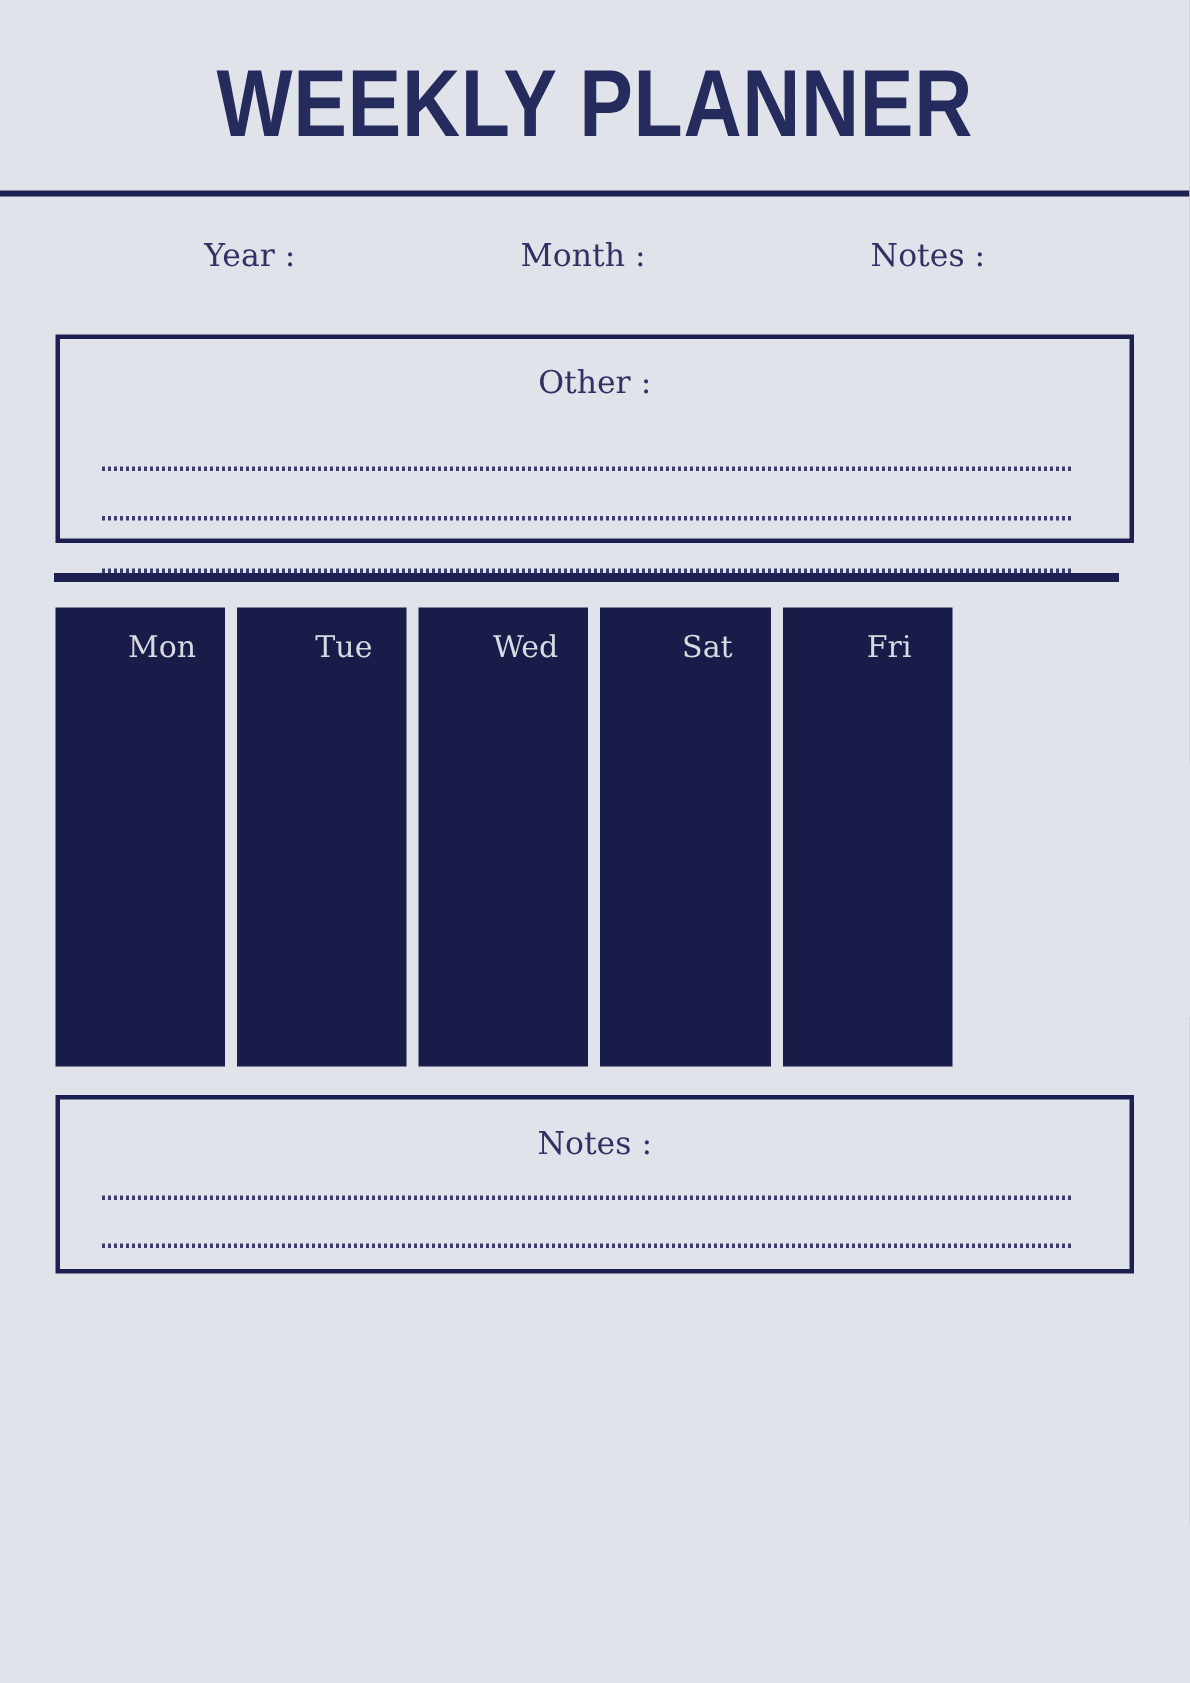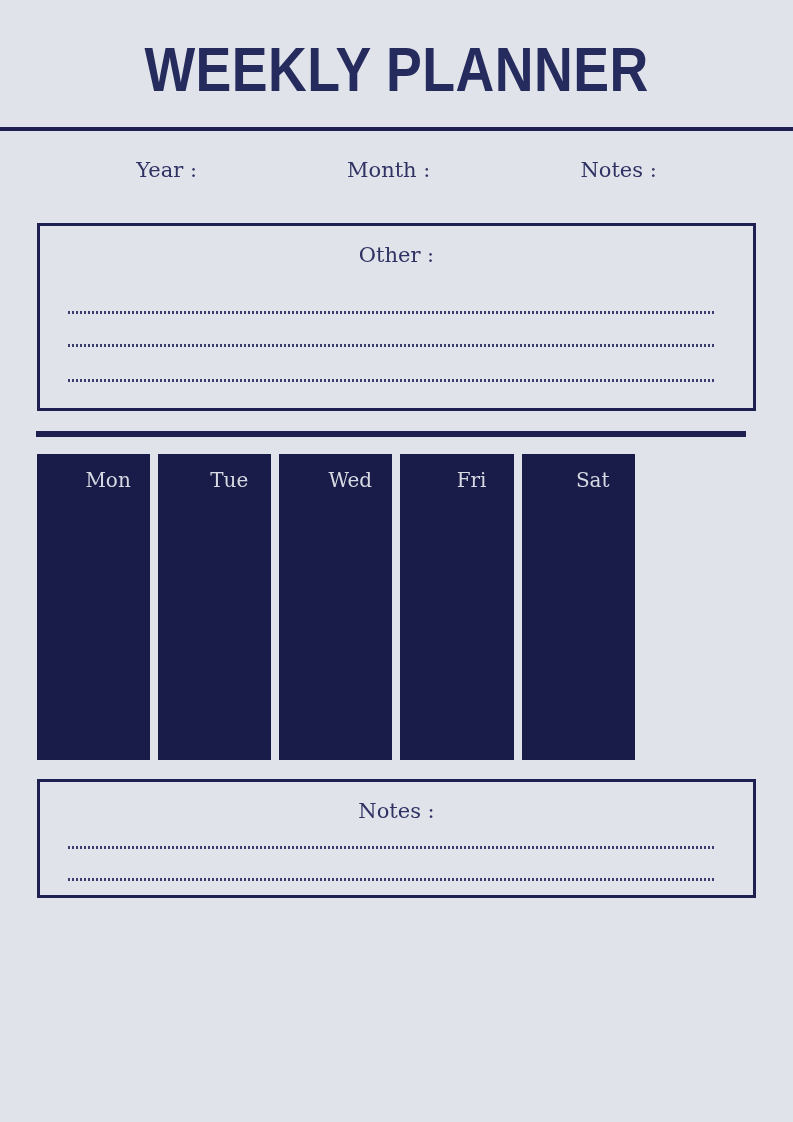--- a/index.html
+++ b/index.html
@@ -64,21 +64,21 @@
   .field-label { white-space: nowrap; }
 
   .box {
     position: relative;
     margin: 0 37px;
     border: 3px solid var(--navy);
     box-sizing: border-box;
     background: var(--background);
   }
   .box-todo  { height: 182px; }
-  .box-other { height: 188px; margin-top: 14px; }
+  .box-other { height: 139px; margin-top: 14px; }
   .box-notes { height: 119px; margin-top: 19px; }
 
   .box-title {
     margin-top: 17px;
     text-align: center;
     font-size: 21px;
   }
 
   .dotline {
     position: absolute;
@@ -155,24 +155,24 @@
       <div class="day-col">
         <div class="day-label">Mon</div>
       </div>
       <div class="day-col">
         <div class="day-label">Tue</div>
       </div>
       <div class="day-col">
         <div class="day-label">Wed</div>
       </div>
       <div class="day-col">
-        <div class="day-label">Fri</div>
+        <div class="day-label">Sat</div>
       </div>
       <div class="day-col">
-        <div class="day-label">Sat</div>
+        <div class="day-label">Fri</div>
       </div>
     </div>
 
   <div class="box box-notes">
     <div class="box-title">Notes :</div>
   <div class="dotline line-1"></div>
       <div class="dotline line-2"></div>
     </div>
 
 </div>

